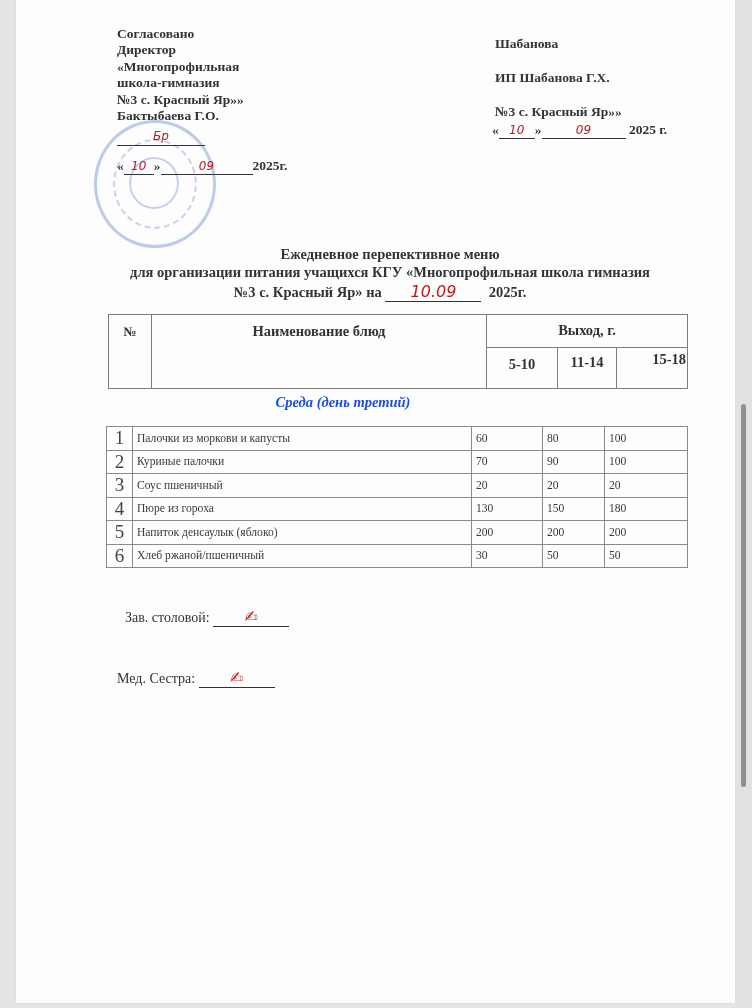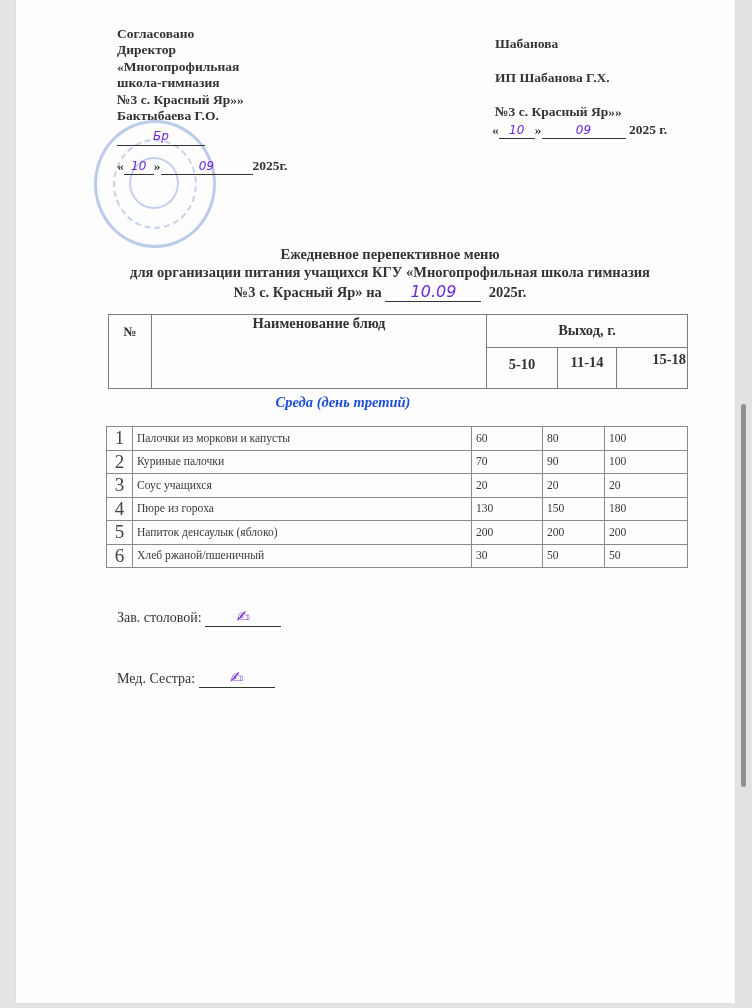--- a/index.html
+++ b/index.html
@@ -21,21 +21,21 @@
     }
     .scroll-thumb {
       position: absolute; left: 741px; top: 404px; width: 5px; height: 383px;
       background: #909090; border-radius: 3px;
     }
     .abs { position: absolute; }
     .hdr-left { left: 117px; top: 26px; font-size: 13.5px; line-height: 16.4px; font-weight: bold; color: #333; }
     .hdr-right { left: 495px; top: 36px; font-size: 13.5px; font-weight: bold; color: #333; line-height: 16px; }
     .hdr-right div { position: absolute; left: 0; white-space: nowrap; }
     .sig-line { display: inline-block; border-bottom: 1px solid #333; }
-    .hand { font-family: "DejaVu Sans", sans-serif; font-style: italic; font-weight: normal; color: #6d28d9; font-size: 12px; }
+    .hand { font-family: "DejaVu Sans", sans-serif; font-style: italic; font-weight: normal; color: #b91c1c; font-size: 12px; }
     .stamp {
       position: absolute; left: 94px; top: 120px; width: 122px; height: 128px;
       border-radius: 50%;
       border: 3px solid rgba(70,110,200,0.35);
       box-sizing: border-box;
     }
     .stamp-inner {
       position: absolute; left: 16px; top: 16px; right: 16px; bottom: 16px;
       border-radius: 50%; border: 2px dashed rgba(70,110,200,0.3);
     }
@@ -94,21 +94,21 @@
 <div class="abs title" style="top:282px; left:60px;">
   <span>№3 с. Красный Яр»  на</span>
   <span class="sig-line" style="width:96px; text-align:center;"><span class="hand" style="font-size:16px;text-align:right;">10.09</span></span>
   &nbsp;<span>2025г.</span>
 </div>
 
 <table class="head-table">
   <tbody>
       <tr style="height:33px;">
     <td rowspan="2" style="width:40px; text-align:center; padding-top:9px; font-size:13px;">№</td>
-    <td rowspan="2" style="width:332px; text-align:center; padding-top:0;">Наименование блюд</td>
+    <td rowspan="2" style="width:332px; text-align:center; padding-top:8px;">Наименование блюд</td>
     <td colspan="3" style="text-align:center; padding-top:7px;">Выход, г.</td>
   </tr>
   <tr style="height:41px;">
     <td style="width:68px; text-align:center; padding-top:8px;">5-10</td>
     <td style="width:56px; text-align:center; padding-top:6px;">11-14</td>
     <td style="text-align:right; padding-top:3px;">15-18</td>
   </tr>
 </tbody>
   </table>
 
@@ -125,21 +125,21 @@
   </tr>
   <tr>
     <td class="num">2</td>
     <td>Куриные палочки</td>
     <td>70</td>
     <td>90</td>
     <td>100</td>
   </tr>
   <tr>
     <td class="num">3</td>
-    <td>Соус учащихся</td>
+    <td>Соус пшеничный</td>
     <td>20</td>
     <td>20</td>
     <td>20</td>
   </tr>
   <tr>
     <td class="num">4</td>
     <td>Пюре из гороха</td>
     <td>130</td>
     <td>150</td>
     <td>180</td>
@@ -154,20 +154,20 @@
   <tr>
     <td class="num">6</td>
     <td>Хлеб ржаной/пшеничный</td>
     <td>30</td>
     <td>50</td>
     <td>50</td>
   </tr>
 </tbody>
   </table>
 
-<div class="abs footer" style="top:607px;">
+<div class="abs footer" style="top:607px;margin-left:8px;">
   <span>Зав. столовой:</span>
   <span class="sig-line" style="width:76px; text-align:center;"><span class="hand" style="font-size:16px;">✍</span></span>
 </div>
 <div class="abs footer" style="top:668px;">
   <span>Мед. Сестра:</span>
   <span class="sig-line" style="width:76px; text-align:center;"><span class="hand" style="font-size:16px;">✍</span></span>
 </div>
 
 </body></html>

